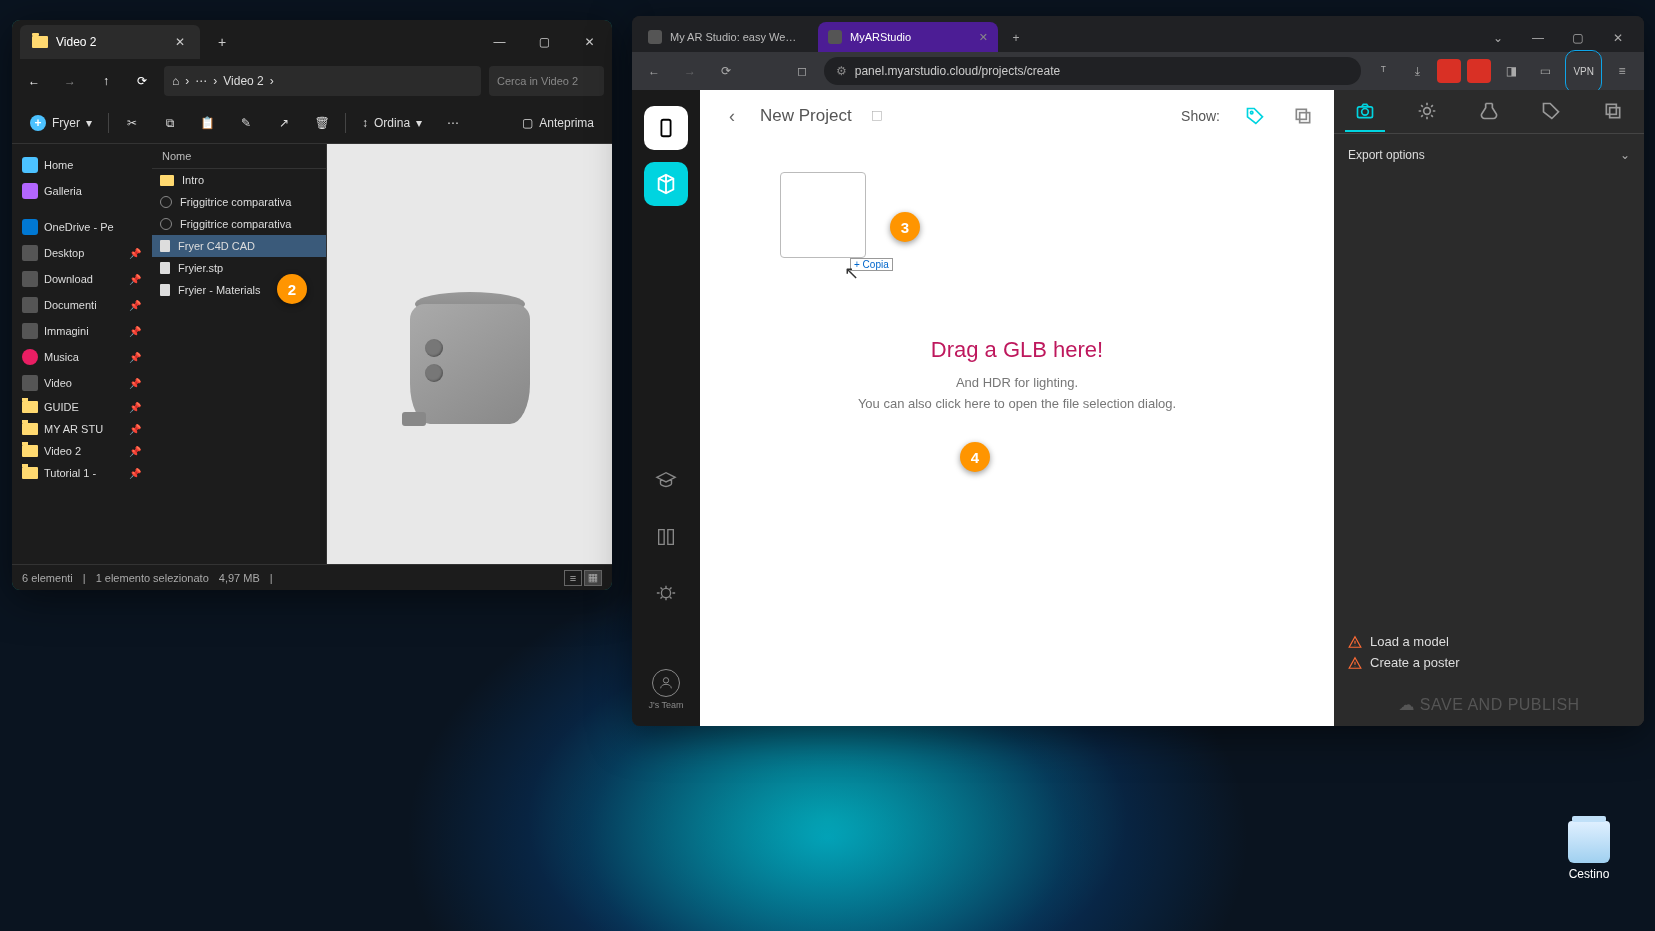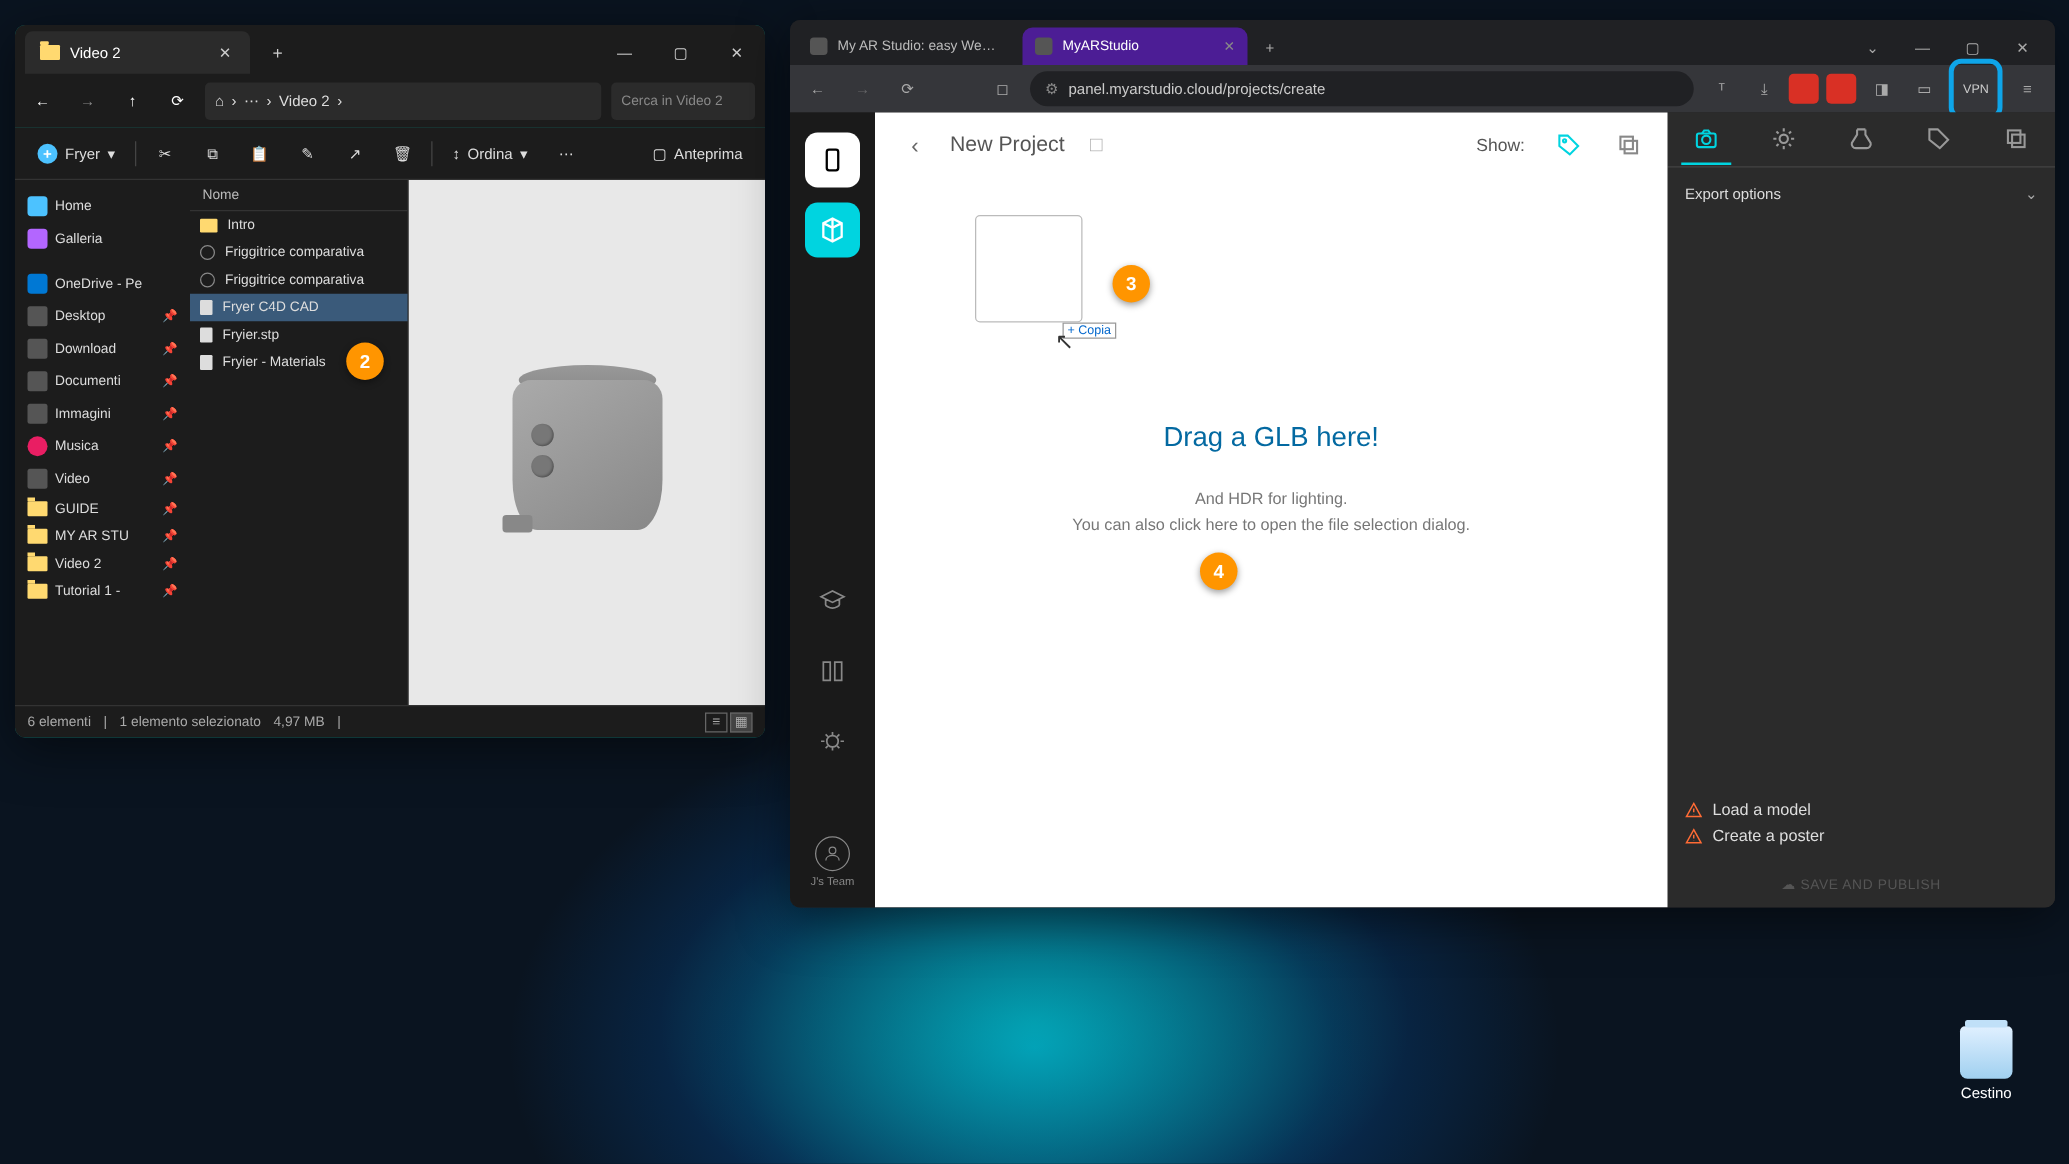--- a/index.html
+++ b/index.html
@@ -65,21 +65,21 @@
 .br-newtab{width:28px;height:28px;display:flex;align-items:center;justify-content:center;color:#aaa;margin-left:4px}
 .br-winctrl{margin-left:auto;display:flex;align-items:center}
 .br-winctrl div{width:40px;height:28px;display:flex;align-items:center;justify-content:center;color:#aaa}
 .br-addr{display:flex;align-items:center;height:38px;background:#35363a;padding:0 8px;gap:8px}
 .br-addr .abtn{width:28px;height:28px;display:flex;align-items:center;justify-content:center;color:#aaa;border-radius:50%}
 .urlbox{flex:1;display:flex;align-items:center;background:#202124;border-radius:16px;height:28px;padding:0 12px;gap:8px;color:#ccc;font-size:12px}
 .urlbox .lock{color:#888}
 .ext{display:flex;align-items:center;gap:6px}
 .ext .extbtn{width:24px;height:24px;border-radius:4px;background:#444;display:flex;align-items:center;justify-content:center;font-size:10px}
 .ext .red{background:#d93025}
-.vpn{padding:15px 7px;border:4px solid #0ea5e9;border-radius:10px;font-size:10px;color:#ccc}
+.vpn{padding:15px 7px;border:1px solid #0ea5e9;border-radius:10px;font-size:10px;color:#ccc}
 .br-body{flex:1;display:flex;background:#2b2b2b}
 .br-side{width:68px;background:#1a1a1a;display:flex;flex-direction:column;align-items:center;padding:16px 0;gap:12px}
 .sbtn{width:44px;height:44px;border-radius:10px;display:flex;align-items:center;justify-content:center;color:#888}
 .sbtn.ph{background:#fff;color:#000}
 .sbtn.cube{background:#00d4e0;color:#fff}
 .sbtn svg{width:22px;height:22px}
 .br-side .spacer{flex:1}
 .team{display:flex;flex-direction:column;align-items:center;gap:3px;color:#888;font-size:9px}
 .team .av{width:28px;height:28px;border:1.5px solid #888;border-radius:50%;display:flex;align-items:center;justify-content:center}
 .main{flex:1;display:flex}
@@ -88,36 +88,36 @@
 .backbtn{width:28px;height:28px;display:flex;align-items:center;justify-content:center;color:#666;font-size:18px}
 .projname{font-size:17px;color:#555}
 .edi{width:14px;height:14px;opacity:.4;margin-left:4px}
 .show{margin-left:auto;color:#555;font-size:14px}
 .showicn{width:26px;height:26px;border-radius:4px;display:flex;align-items:center;justify-content:center;color:#00d4e0;margin-left:8px}
 .cv-body{flex:1;position:relative}
 .dragbox{position:absolute;left:80px;top:30px;width:86px;height:86px;background:#fff;border:1px solid #bbb;border-radius:4px}
 .cursor{position:absolute;left:144px;top:120px;font-size:18px;z-index:10}
 .copia{position:absolute;left:150px;top:116px;font-size:10px;background:#fff;border:1px solid #999;padding:0 3px;color:#0066cc}
 .dropmsg{position:absolute;left:0;right:0;top:195px;text-align:center}
-.dropmsg h2{font-size:22px;font-weight:500;color:#0369a1;margin-bottom:26px}
+.dropmsg h2{font-size:22px;font-weight:500;color:#be185d;margin-bottom:10px}
 .dropmsg p{font-size:13px;color:#777;line-height:1.6}
 .rpanel{width:310px;background:#2b2b2b;display:flex;flex-direction:column;color:#ddd}
 .rp-tabs{display:flex;height:44px;border-bottom:1px solid #444;align-items:center;justify-content:space-around}
 .rp-tabs .rtab{width:40px;height:40px;display:flex;align-items:center;justify-content:center;color:#999;border-bottom:2px solid transparent}
 .rp-tabs .rtab.active{color:#00d4e0;border-bottom-color:#00d4e0}
 .rp-sec{padding:10px 14px}
 .rp-sec .sh{display:flex;align-items:center;font-size:12px;color:#ddd;padding:4px 0}
 .rp-sec .sh .chev{margin-left:auto;color:#aaa}
 .poster{margin-top:8px}
 .pico{width:28px;height:22px;border:1.5px solid #999;border-radius:3px;position:relative;margin-bottom:10px}
 .pico:after{content:'';position:absolute;bottom:3px;left:4px;width:16px;height:8px;background:linear-gradient(45deg,transparent 40%,#999 40%,#999 60%,transparent 60%)}
 .checker{width:100%;height:280px;background:repeating-conic-gradient(#3a3a3a 0 25%,#2b2b2b 0 50%) 0 0/24px 24px;border-radius:4px;display:flex;align-items:center;justify-content:center;color:#ccc;font-size:13px}
 .warn{display:flex;align-items:center;gap:8px;padding:3px 0;color:#ddd;font-size:13px}
 .warn .wicn{width:14px;height:14px;color:#ff6b35}
-.pub{text-align:center;padding:12px;color:#555;font-size:11px;letter-spacing:.5px}
+.pub{text-align:center;padding:12px;color:#555;font-size:16px;letter-spacing:.5px}
 
 .badge{position:absolute;width:30px;height:30px;background:#ff9500;border-radius:50%;color:#fff;font-size:15px;font-weight:bold;display:flex;align-items:center;justify-content:center;box-shadow:0 2px 6px rgba(0,0,0,.4);z-index:50}
 
 .recycle{position:absolute;right:45px;bottom:50px;display:flex;flex-direction:column;align-items:center;gap:4px;color:#fff;font-size:12px}
 .recycle .bin{width:42px;height:42px;background:linear-gradient(#e0f0ff,#a0d0f0);border-radius:4px 4px 6px 6px;position:relative}
 .recycle .bin:before{content:'';position:absolute;top:-5px;left:4px;right:4px;height:6px;background:#c0e0f8;border-radius:2px}
 </style>
 </head>
 <body>
 

